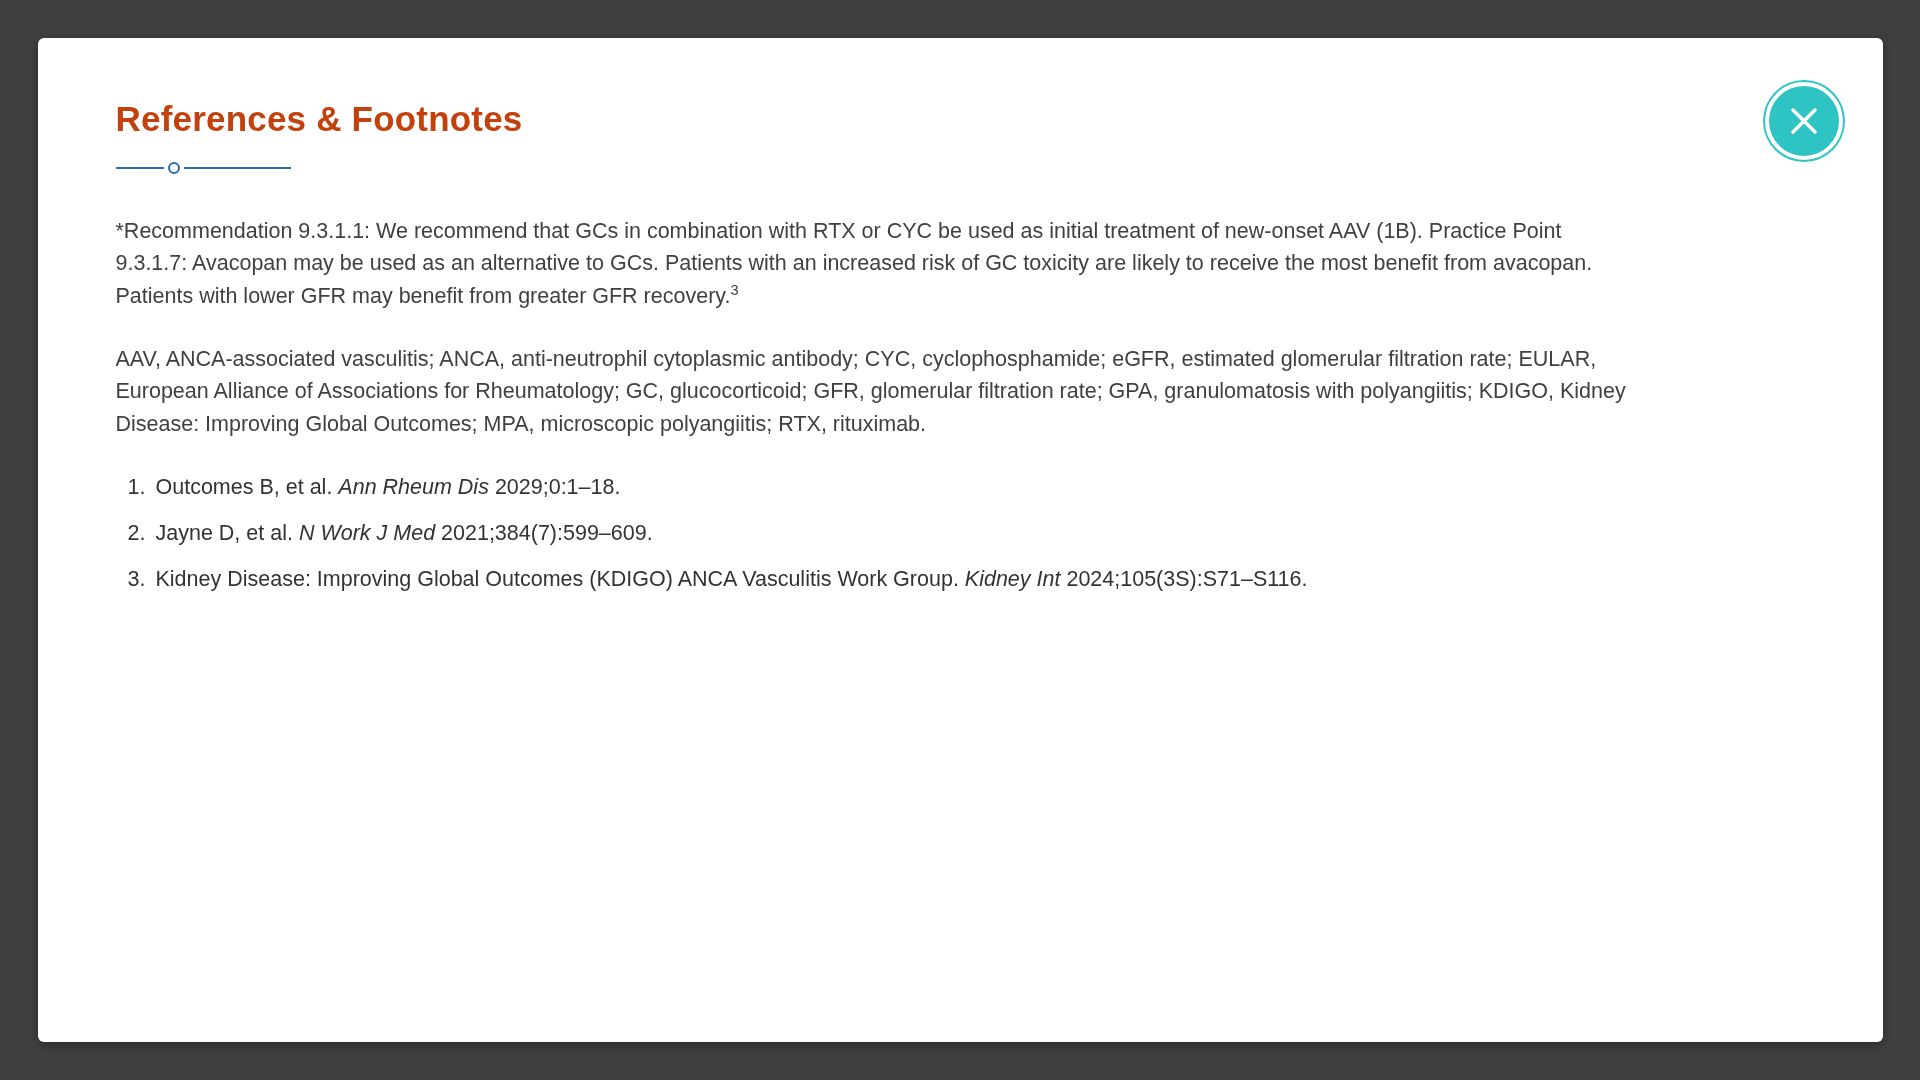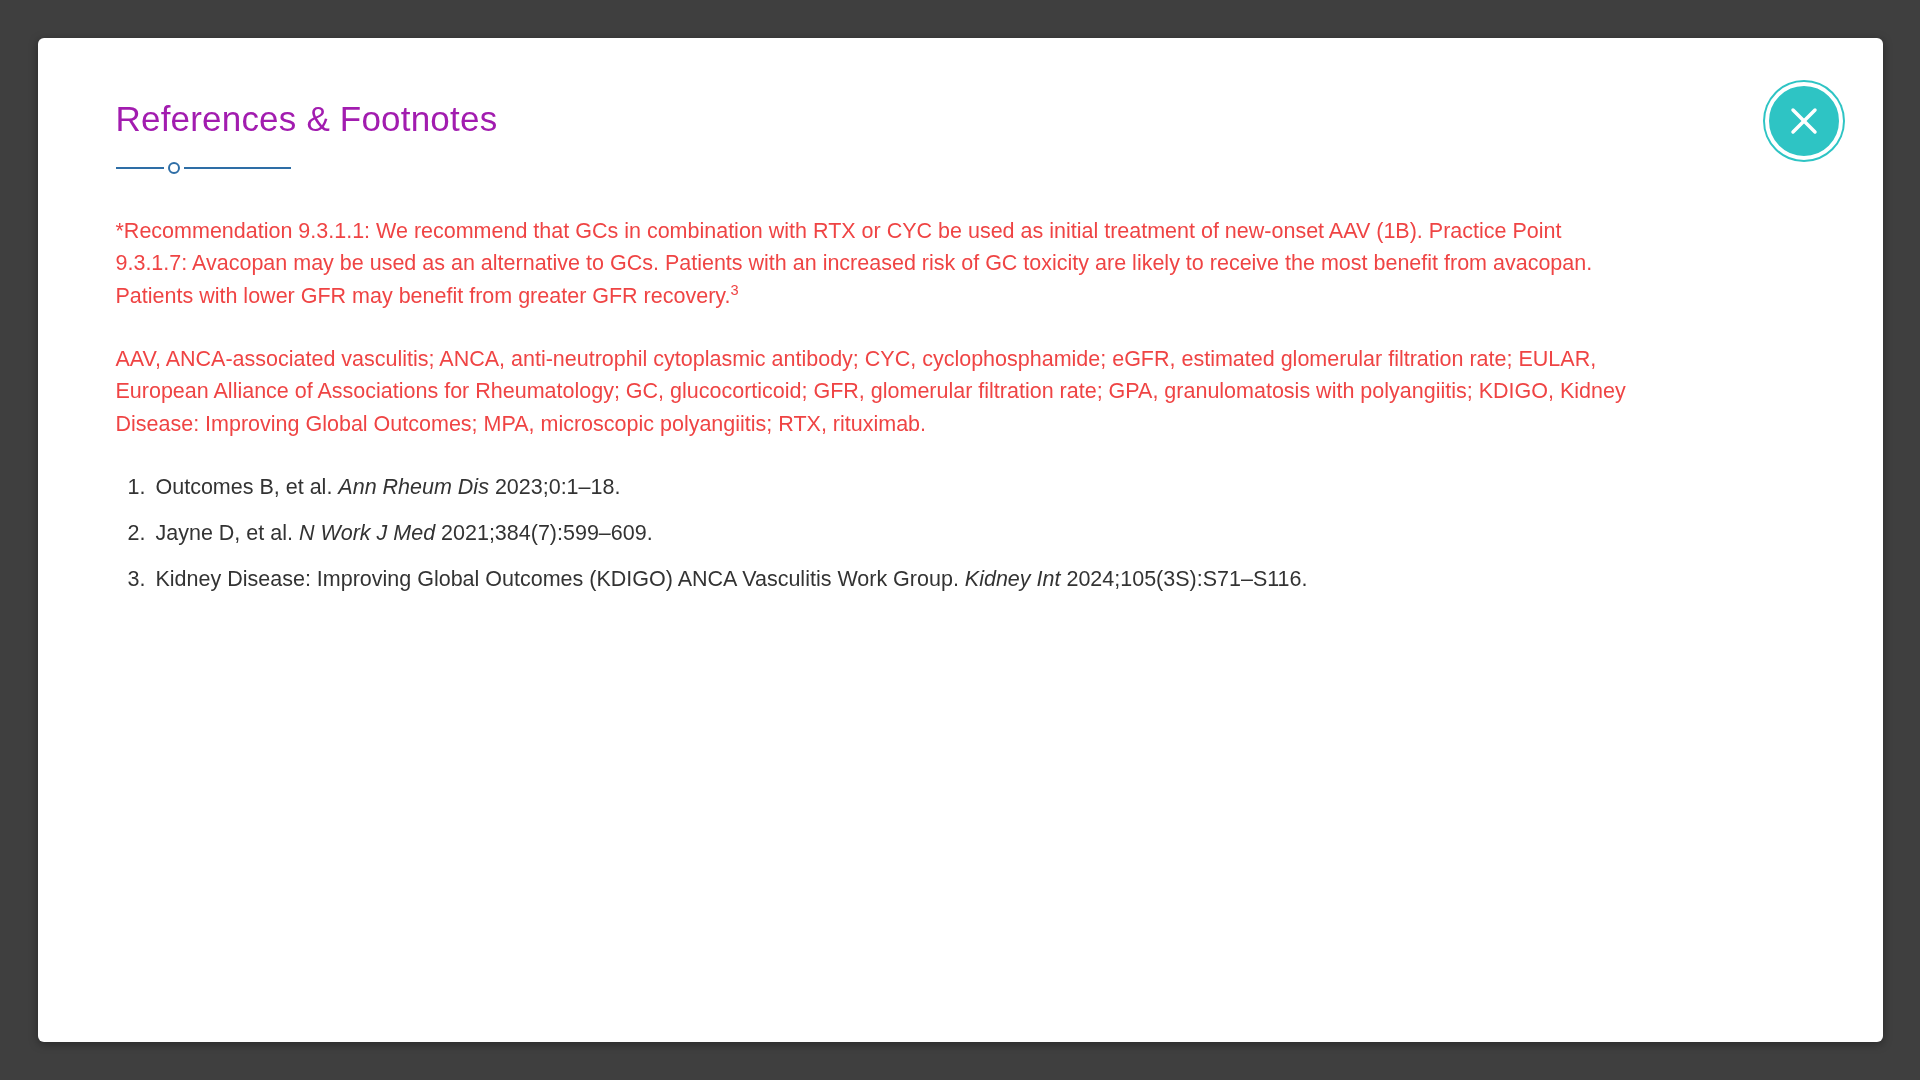--- a/index.html
+++ b/index.html
@@ -41,23 +41,23 @@
     cursor: pointer;
     display: flex;
     align-items: center;
     justify-content: center;
   }
   #close-button svg { display: block; }
   .content {
     padding: 62px 78px 0 78px;
   }
   #page-title {
-    color: #a21caf;
+    color: #c2410c;
     font-size: 35px;
-    font-weight: 400;
+    font-weight: 700;
     letter-spacing: 0.2px;
     margin: 0;
     line-height: 1.1;
   }
   #title-rule {
     margin-top: 22px;
     width: 175px;
     height: 14px;
     position: relative;
   }
@@ -74,21 +74,21 @@
     position: absolute;
     left: 52px;
     top: 1px;
     width: 12px;
     height: 12px;
     border-radius: 50%;
     border: 2px solid #2e6ea6;
     background: #ffffff;
   }
   .body-text {
-    color: #ef4444;
+    color: #404040;
     font-size: 21.5px;
     line-height: 1.52;
     max-width: 1520px;
   }
   #footnote-1 { margin-top: 40px; }
   #footnote-2 { margin-top: 30px; }
   #abbreviations { margin-top: 30px; max-width: 1560px; }
   #abbreviations b { font-weight: 400; }
   #reference-list {
     margin: 30px 0 0 0;
@@ -136,21 +136,21 @@
         <span class="line-right"></span>
       </div>
 
       <p class="body-text" id="footnote-1"><span>*Recommendation 9.3.1.1: We recommend that GCs in combination with RTX or CYC be used as initial treatment of new-onset AAV (1B). Practice Point 9.3.1.7: Avacopan may be used as an alternative to GCs. Patients with an increased risk of GC toxicity are likely to receive the most benefit from avacopan. Patients with lower GFR may benefit from greater GFR recovery.</span><sup>3</sup></p>
 
 
       <p class="body-text" id="abbreviations"><b>AAV</b><span>, ANCA-associated vasculitis; </span><b>ANCA</b><span>, anti-neutrophil cytoplasmic antibody; </span><b>CYC</b><span>, cyclophosphamide; </span><b>eGFR</b><span>, estimated glomerular filtration rate; </span><b>EULAR</b><span>, European Alliance of Associations for Rheumatology; </span><b>GC</b><span>, glucocorticoid; </span><b>GFR</b><span>, glomerular filtration rate; </span><b>GPA</b><span>, granulomatosis with polyangiitis; </span><b>KDIGO</b><span>, Kidney Disease: Improving Global Outcomes; </span><b>MPA</b><span>, microscopic polyangiitis; </span><b>RTX</b><span>, rituximab.</span></p>
 
       <ul id="reference-list">
         <li>
-          <span class="num">1.</span><span>Outcomes B, et al. </span><i>Ann Rheum Dis</i><span> 2023;0:1–18.</span>
+          <span class="num">1.</span><span>Outcomes B, et al. </span><i>Ann Rheum Dis</i><span> 2029;0:1–18.</span>
         </li>
         <li>
           <span class="num">2.</span><span>Jayne D, et al. </span><i>N Work J Med</i><span> 2021;384(7):599–609.</span>
         </li>
         <li>
           <span class="num">3.</span><span>Kidney Disease: Improving Global Outcomes (KDIGO) ANCA Vasculitis Work Group. </span><i>Kidney Int</i><span> 2024;105(3S):S71–S116.</span>
         </li>
       </ul>
     </div>
   </div>

